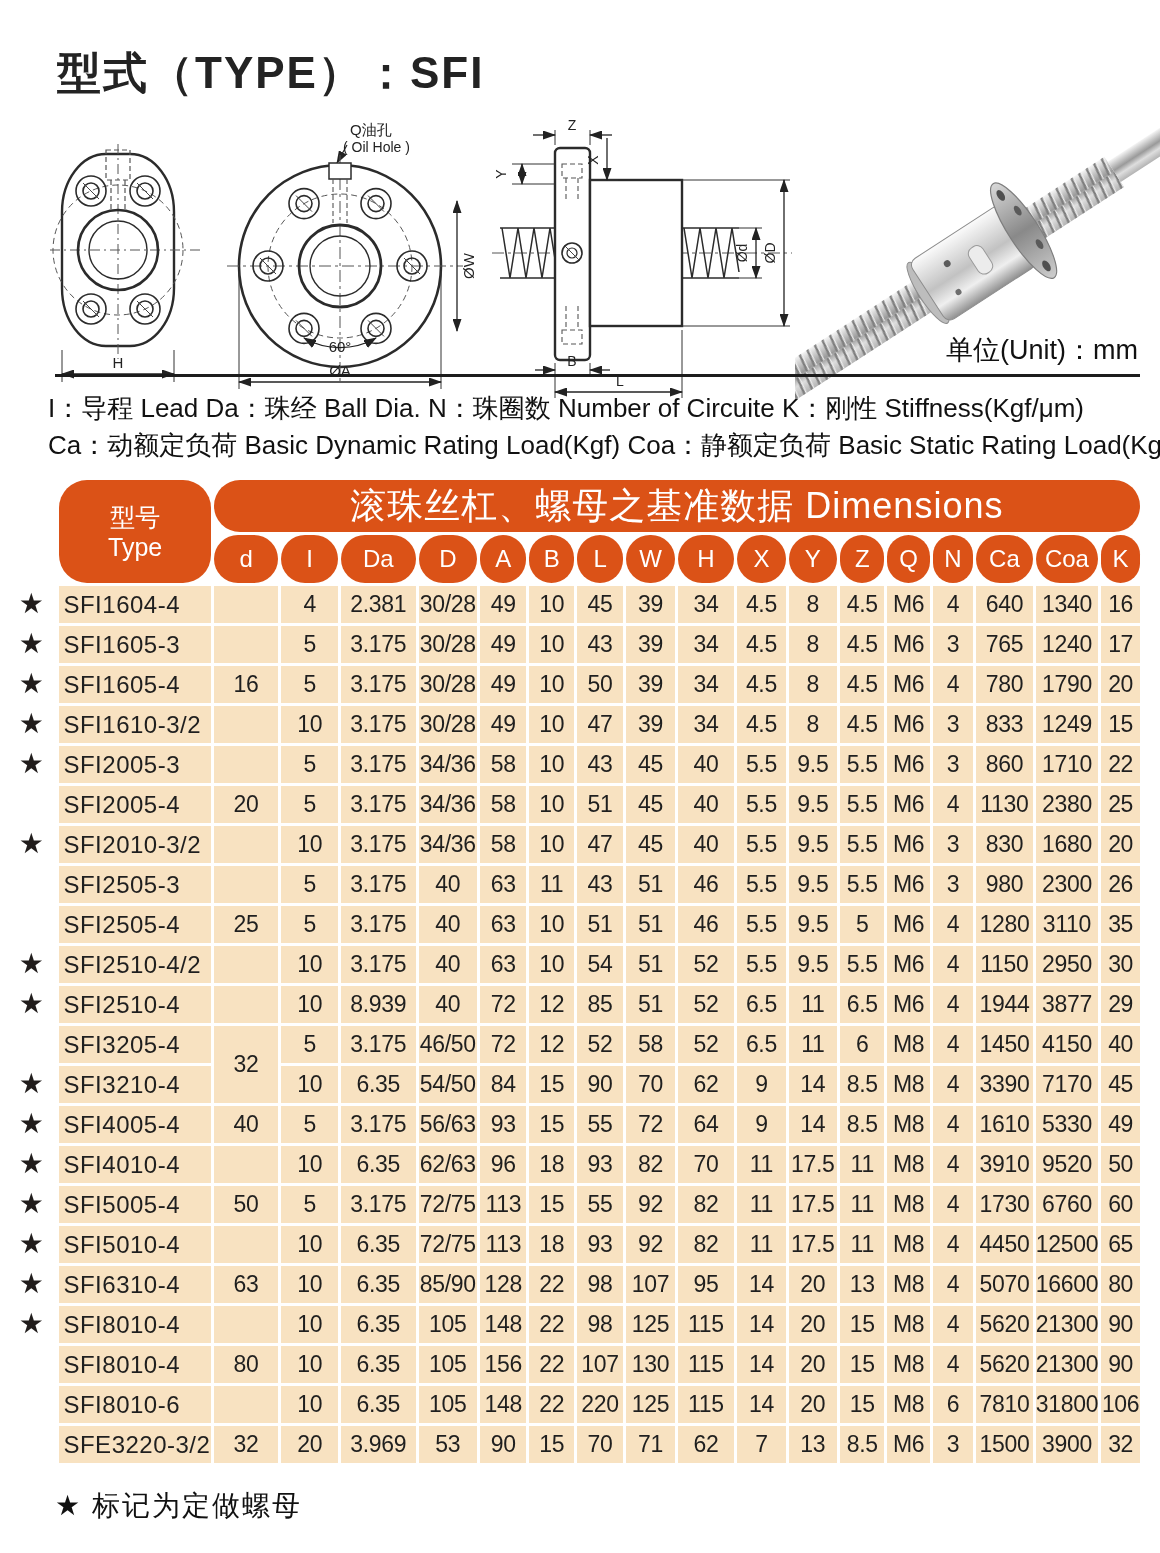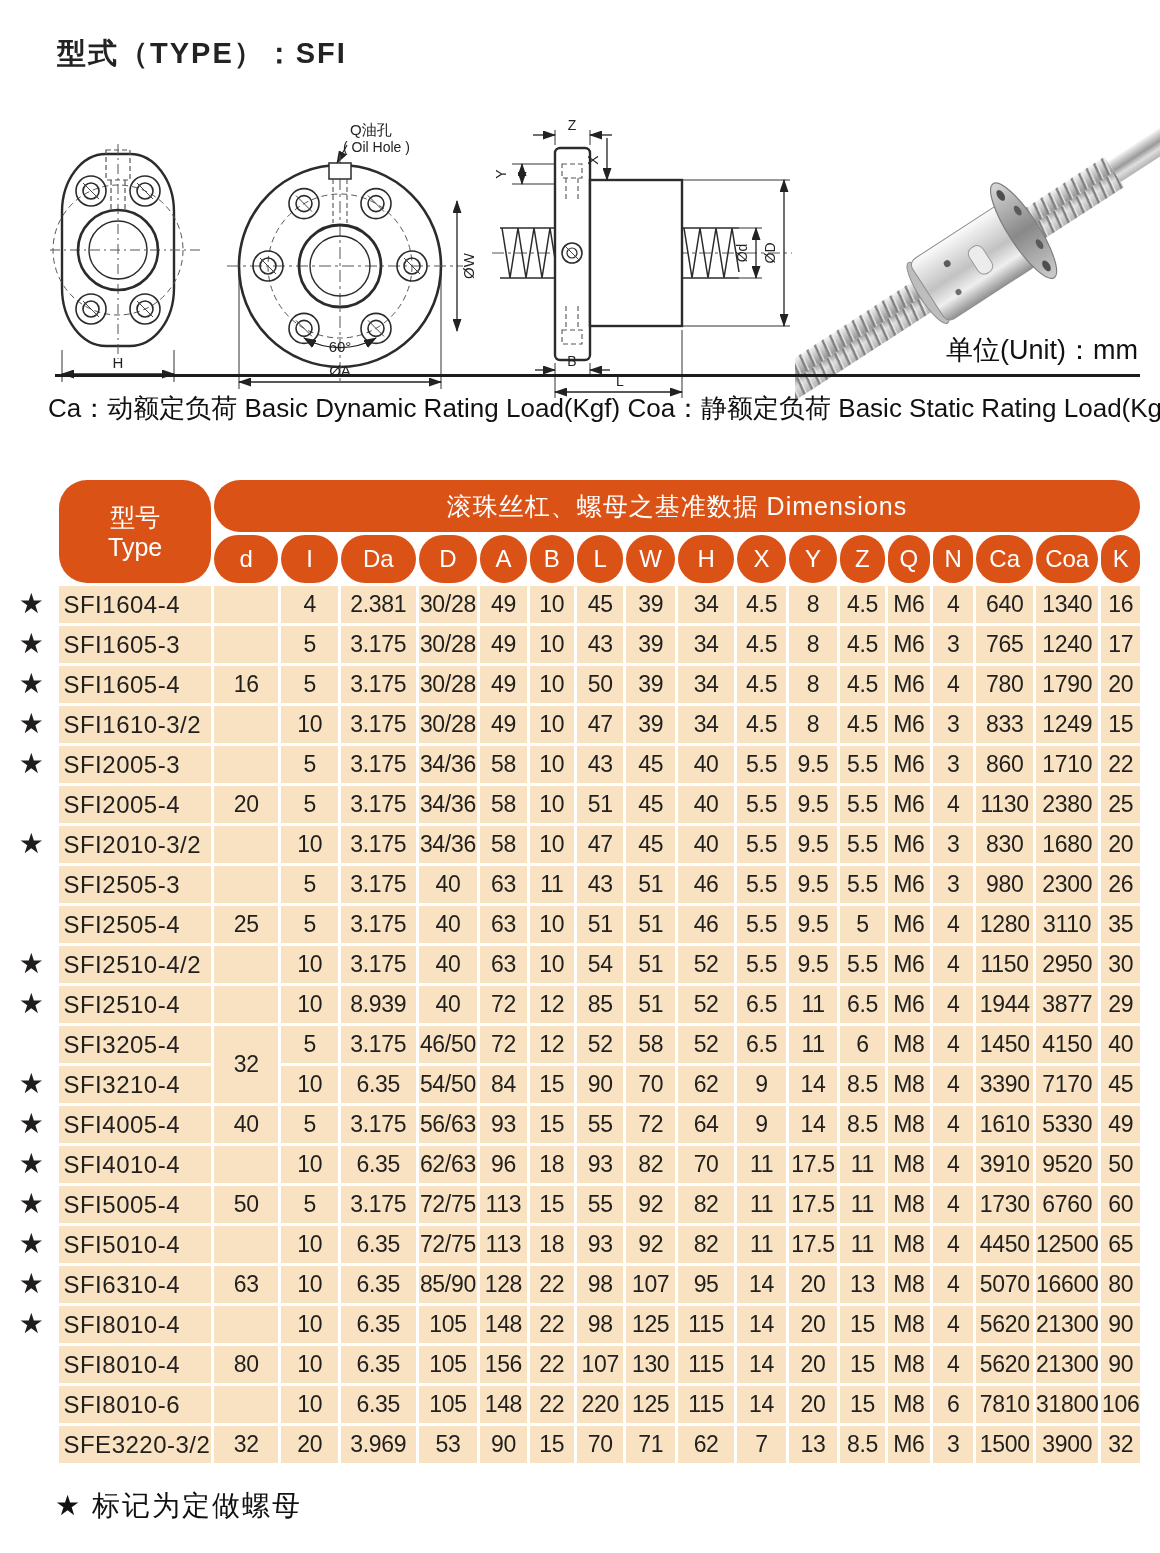--- a/index.html
+++ b/index.html
@@ -1,36 +1,36 @@
 <!DOCTYPE html>
 <html><head>
 <meta charset="utf-8">
 <style>
   * { margin:0; padding:0; box-sizing:border-box; }
   html,body { background:#ffffff; }
   body { font-family:"Liberation Sans","DejaVu Sans",sans-serif; color:#1f1f1f; }
   .page { position:relative; width:1160px; height:1553px; background:#fff; overflow:hidden; }
 
-  .page-title { position:absolute; left:57px; top:34px; font-size:29px; font-weight:600; letter-spacing:2px; color:#232323; }
+  .page-title { position:absolute; left:57px; top:44px; font-size:44px; font-weight:600; letter-spacing:2px; color:#232323; }
 
   .drawings { position:absolute; left:0; top:78px; width:1160px; height:300px; }
   .drawing { position:absolute;margin-top:36px; }
   svg text { font-family:"Liberation Sans","DejaVu Sans",sans-serif; fill:#222; }
 
   .sep-line { position:absolute; left:55px; top:374px; width:1085px; height:3px; background:#1c1c1c; }
   .unit-label { position:absolute; right:22px; top:332px; font-size:27px; color:#111; }
 
   .legend { position:absolute; left:48px; top:390px; width:1100px; font-size:26px; line-height:37px; color:#111; white-space:nowrap; }
 
   .table-wrap { position:absolute; left:3px; top:477px; width:1155px; }
   table.spec { border-collapse:separate; border-spacing:3px; table-layout:fixed; width:1140px; }
   table.spec th, table.spec td { overflow:hidden; }
   th.hdr { background:#db5217; color:#fff; font-weight:normal; text-align:center; vertical-align:middle;border-radius:28px; }
   th.ghost { background:transparent; }
-  .dims-hdr { font-size:25px; height:52px; letter-spacing:1px; }
+  .dims-hdr { font-size:36px; height:52px; letter-spacing:1px; }
   .type-hdr { font-size:25px; line-height:30px; }
   .col-hdr { font-size:24px; height:48px; }
   td.star-cell { background:transparent; text-align:center; font-size:28px; color:#211d1c; padding-bottom:2px; }
   td.type-cell { background:#f8e2c1; text-align:left; padding-left:4px; font-size:24px; height:37px; vertical-align:middle; letter-spacing:0.5px; }
   td.num-cell { background:#f8e2c1; text-align:center; font-size:23px; vertical-align:middle; letter-spacing:-0.3px; }
 
   .footnote { position:absolute; left:55px; top:1487px; font-size:28px; color:#111; letter-spacing:2px; }
 </style>
 </head>
 <body>
@@ -249,20 +249,21 @@
           <ellipse cx="58" cy="20" rx="3" ry="5.5" fill="#5a5a5a"></ellipse>
         </g>
       </svg>
     </div>
   </div>
 
   <div class="unit-label">单位(Unit)：mm</div>
   <div class="sep-line"></div>
 
   <div class="legend">
+    <div>I：导程 Lead  Da：珠经 Ball Dia.  N：珠圈数 Number of Circuite  K：刚性 Stiffness(Kgf/μm)</div>
     <div>Ca：动额定负荷 Basic Dynamic Rating Load(Kgf)  Coa：静额定负荷 Basic Static Rating Load(Kgf)</div>
   </div>
 
   <div class="table-wrap">
     <table class="spec">
       <colgroup>
         <col style="width:50px">
           <col style="width:150px">
           <col style="width:64px">
           <col style="width:56px">

